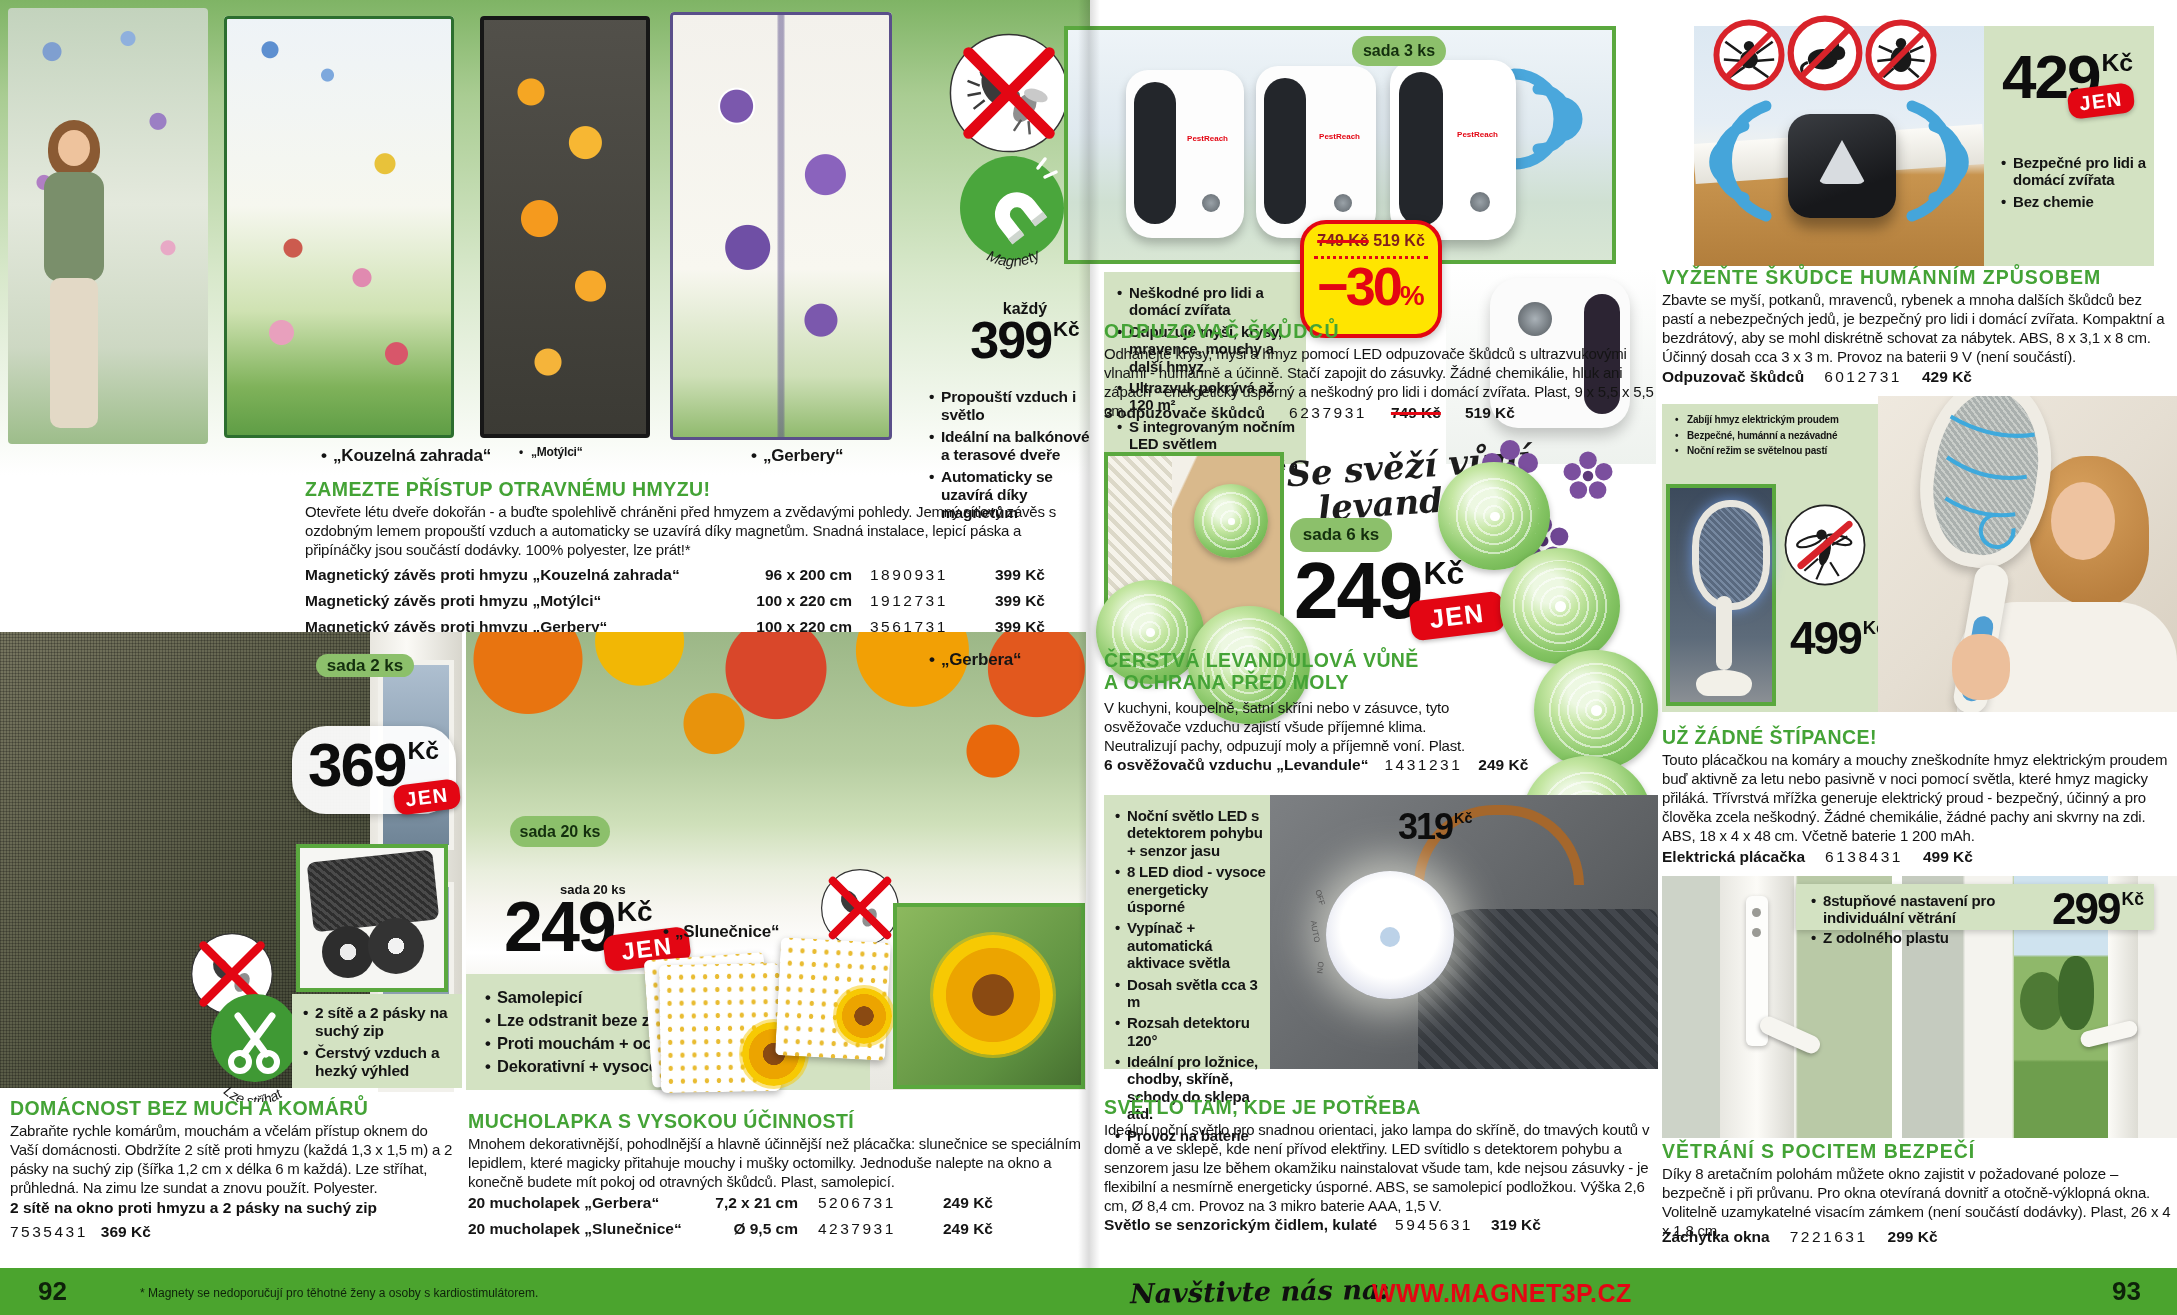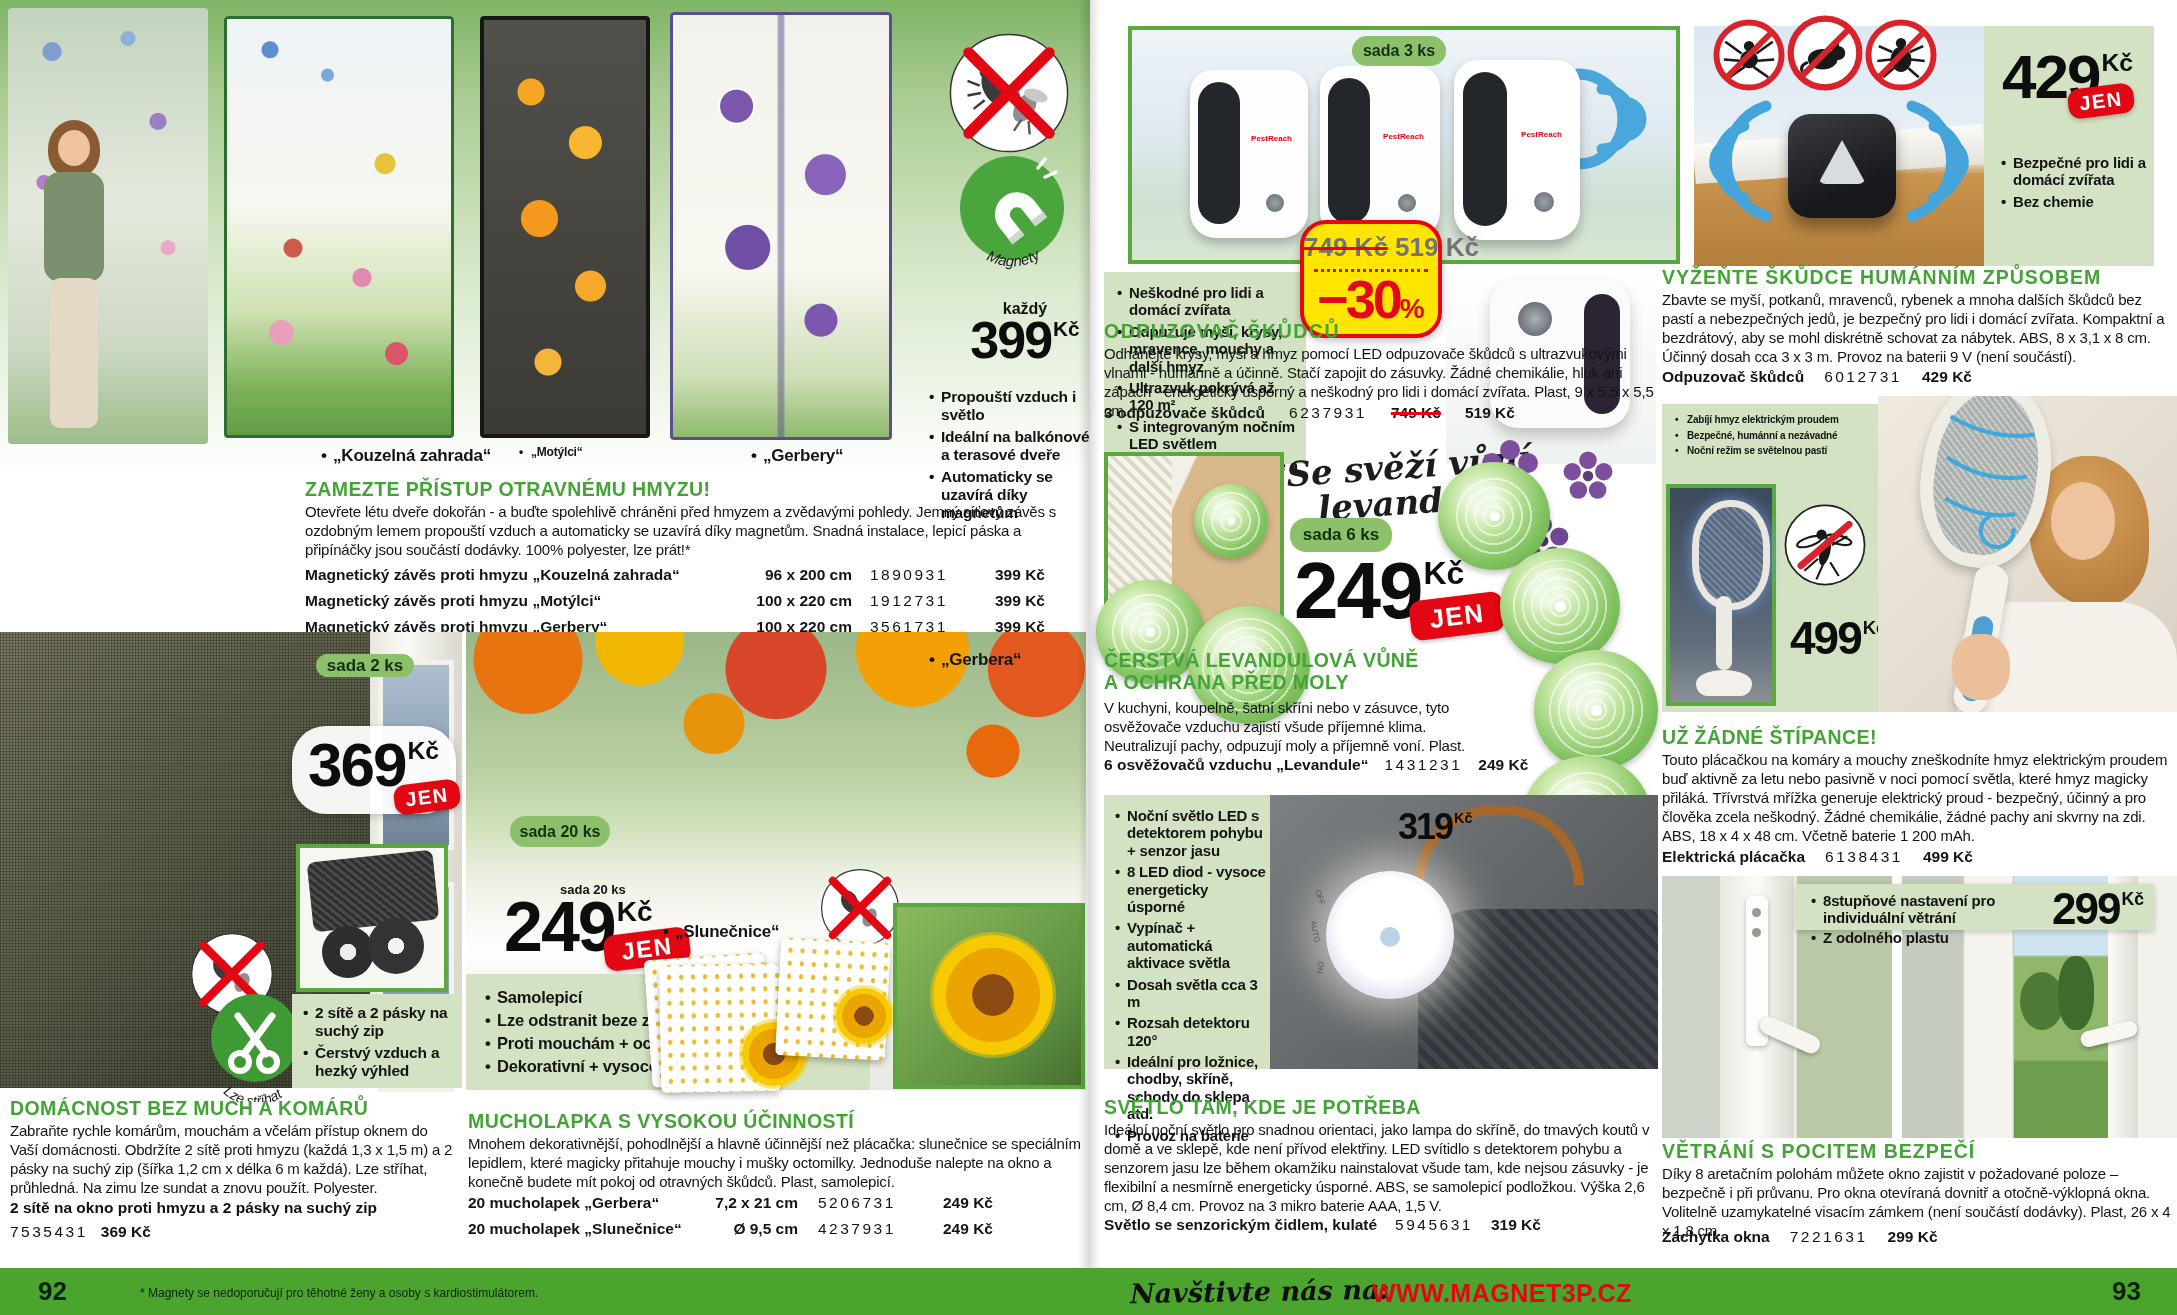--- a/index.html
+++ b/index.html
@@ -233,21 +233,21 @@
       <span class="ptp">249 Kč</span>
     </div>
     <div class="ptr" style="grid-template-columns:240px 110px 125px 85px;">
       <span class="ptn">20 mucholapek „Slunečnice“</span>
       <span class="pts" style="text-align:right;padding-right:20px;">Ø 9,5 cm</span>
       <span class="code">4237931</span>
       <span class="ptp">249 Kč</span>
     </div>
   </div>
 
-  <div class="abs photoframe" style="left:1128px;top:26px;width:552px;height:238px;background:linear-gradient(180deg,#eef4f8 0%,#dfe9ef 45%,#cfe0d2 75%,#d8e6d4 100%);">
+  <div class="abs photoframe" style="left:1064px;top:26px;width:552px;height:238px;background:linear-gradient(180deg,#eef4f8 0%,#dfe9ef 45%,#cfe0d2 75%,#d8e6d4 100%);">
     <svg class="abs" style="right:8px;top:14px;" width="110" height="150" viewBox="0 0 110 150">
       <path d="M20 30 a45 45 0 0 1 0 90 M44 45 a30 30 0 0 1 0 60 M66 58 a17 17 0 0 1 0 34" stroke="#4aa7dc" stroke-width="11" fill="none" stroke-linecap="round"></path>
     </svg>
 
     <div class="abs" style="left:58px;top:40px;width:118px;height:168px;background:#fdfdfd;border-radius:22px 22px 26px 26px;box-shadow:0 6px 10px rgba(0,0,0,.22);">
       <div class="abs" style="left:8px;top:12px;width:42px;height:142px;background:#23262b;border-radius:22px;"></div>
       <div style="position:absolute;right:16px;top:64px;font-size:8px;font-weight:700;color:#e30613;">PestReach</div>
       <div class="abs" style="right:24px;bottom:26px;width:18px;height:18px;border-radius:50%;background:radial-gradient(circle,#9aa2a8,#5f666c);"></div>
     </div>
     <div class="abs" style="left:188px;top:36px;width:120px;height:172px;background:#fdfdfd;border-radius:22px 22px 26px 26px;box-shadow:0 6px 10px rgba(0,0,0,.22);">
@@ -274,21 +274,21 @@
   </div>
 
   <div class="abs" style="left:1446px;top:268px;width:210px;height:196px;background:linear-gradient(180deg,#ffffff,#eef2ee);">
     <div class="abs" style="left:44px;top:10px;width:140px;height:150px;background:#fbfbfb;border-radius:28px;box-shadow:0 8px 14px rgba(0,0,0,.2);">
       <div class="abs" style="left:28px;top:24px;width:34px;height:34px;border-radius:50%;background:radial-gradient(circle,#aab2b8,#51575c);"></div>
       <div class="abs" style="right:10px;top:16px;width:36px;height:120px;background:#2c2433;border-radius:20px;"></div>
     </div>
   </div>
 
   <div class="abs" style="left:1300px;top:220px;width:142px;height:118px;background:#ffe500;border:4px solid #e30613;border-radius:26px;box-sizing:border-box;box-shadow:0 3px 8px rgba(0,0,0,.25);text-align:center;">
-    <div style="font-size:26px;font-weight:700;color:#737373;margin-top:8px;white-space:nowrap;">
+    <div style="font-size:16px;font-weight:700;color:#7f1d1d;margin-top:8px;white-space:nowrap;">
       <span class="strike" style="text-decoration-color:#e30613;">749 Kč</span>
       <span>519 Kč</span>
     </div>
     <div style="border-top:3px dotted #e30613;margin:6px 10px 0 10px;"></div>
     <div style="font-size:54px;font-weight:700;color:#e30613;line-height:1;letter-spacing:-3px;"><span>−30</span><span style="font-size:28px;letter-spacing:0;">%</span></div>
   </div>
 
   <div class="abs h" style="left:1104px;top:320px;letter-spacing:1.5px;">ODPUZOVAČ ŠKŮDCŮ</div>
   <div class="abs txt" style="left:1104px;top:344px;width:556px;">Odhánějte krysy, myši a hmyz pomocí LED odpuzovače škůdců s ultrazvukovými vlnami - humánně a účinně. Stačí zapojit do zásuvky. Žádné chemikálie, hluk ani zápach - energeticky úsporný a neškodný pro lidi i domácí zvířata. Plast, 9 x 5,5 x 5,5 cm.</div>
   <div class="abs prow" style="left:1104px;top:404px;">

